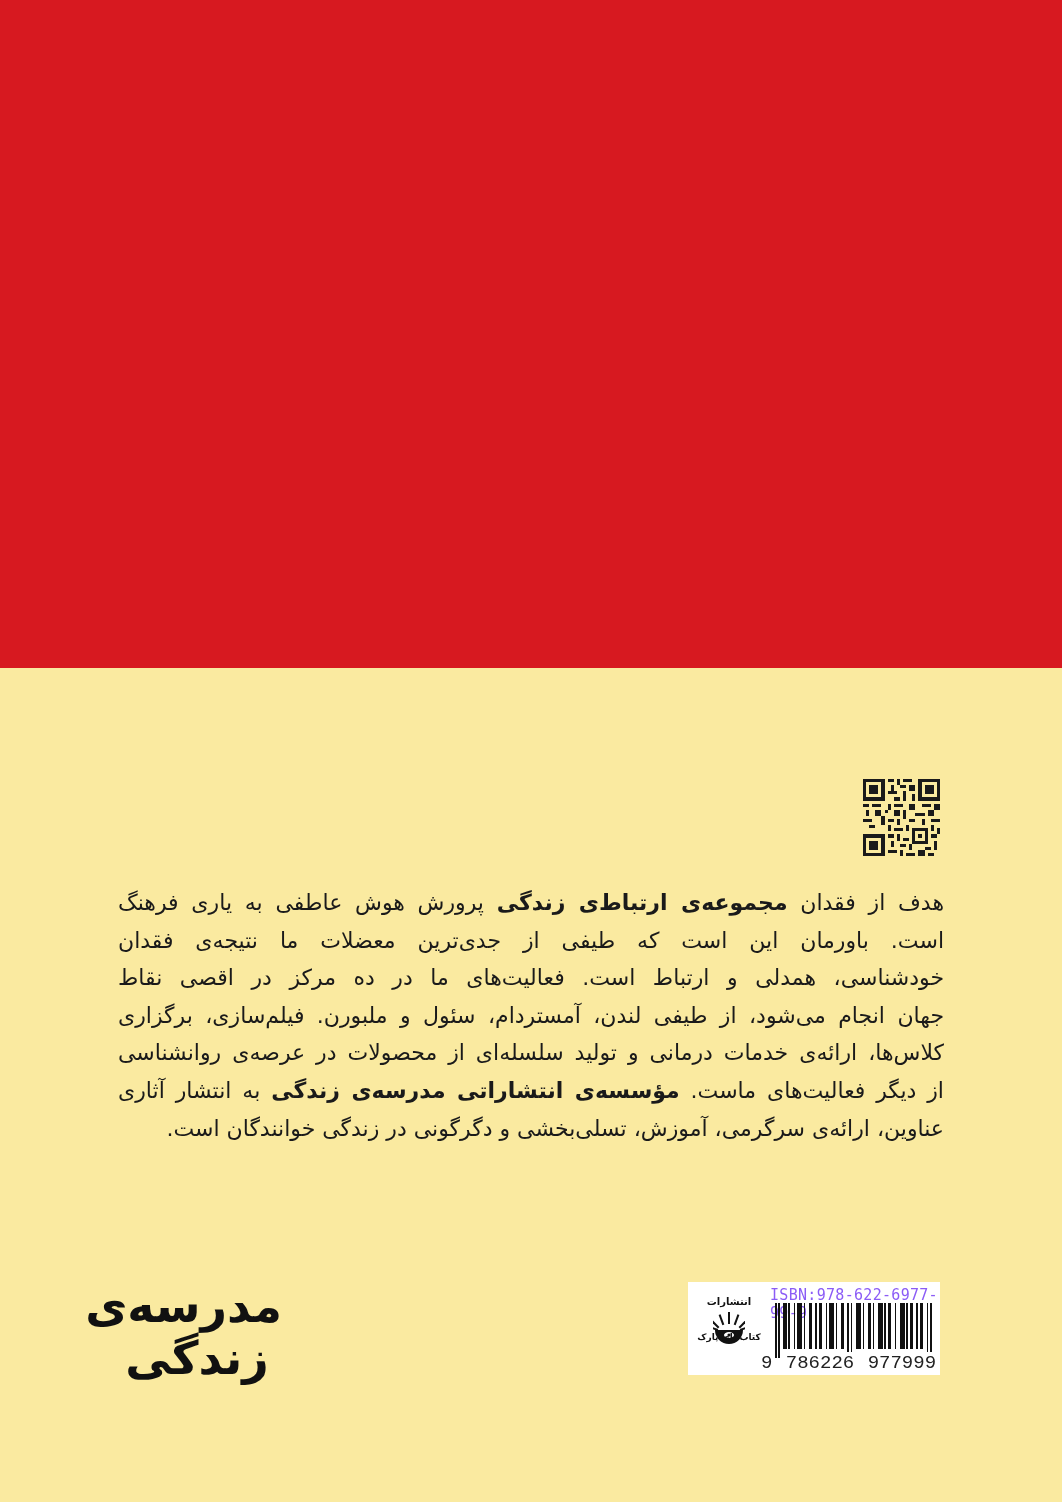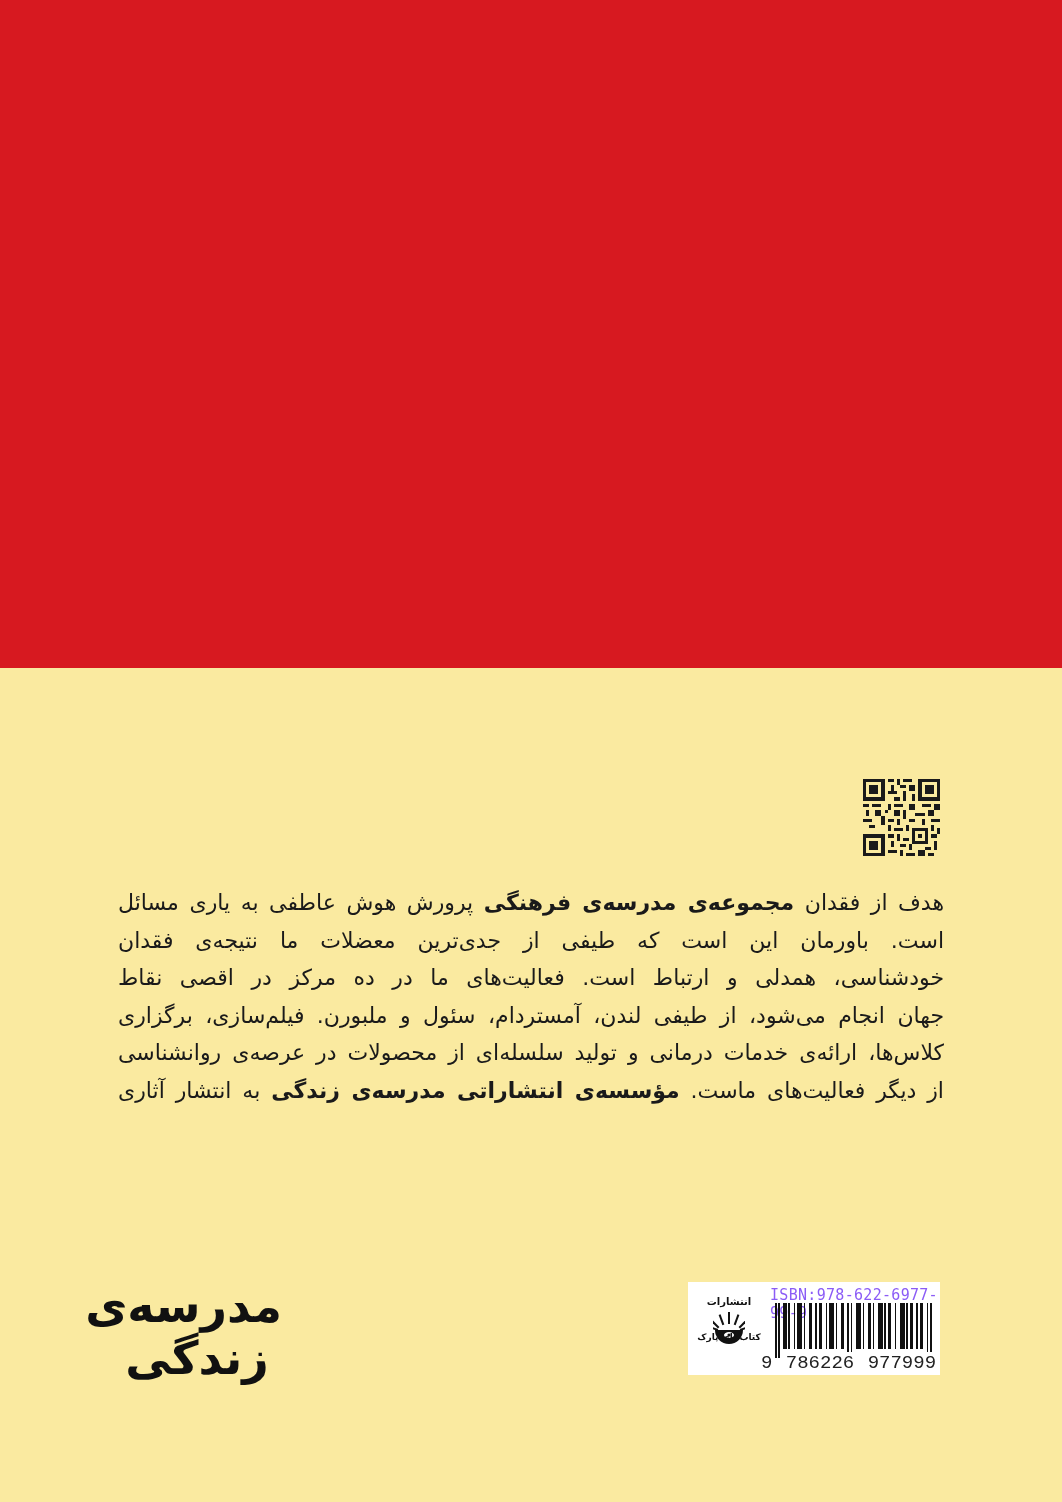--- a/index.html
+++ b/index.html
@@ -213,26 +213,27 @@
       <rect x="23" y="20" width="1" height="3"></rect>
     <rect x="8" y="23" width="3" height="1"></rect>
       <rect x="12" y="23" width="1" height="2"></rect>
       <rect x="14" y="24" width="3" height="1"></rect>
       <rect x="18" y="23" width="2" height="2"></rect>
       <rect x="21" y="24" width="2" height="1"></rect>
   </g>
 </svg>
 
 <div class="blurb">
-  <span class="line"><span>هدف از فقدان </span><b>مجموعه‌ی مدرسه‌ی فرهنگی</b><span> پرورش هوش عاطفی به یاری مسائل</span></span>
+  <span class="line"><span>هدف از فقدان </span><b>مجموعه‌ی ارتباط‌ی زندگی</b><span> پرورش هوش عاطفی به یاری فرهنگ</span></span>
   <span class="line">است. باورمان این است که طیفی از جدی‌ترین معضلات ما نتیجه‌ی فقدان</span>
   <span class="line">خودشناسی، همدلی و ارتباط است. فعالیت‌های ما در ده مرکز در اقصی نقاط</span>
   <span class="line">جهان انجام می‌شود، از طیفی لندن، آمستردام، سئول و ملبورن. فیلم‌سازی، برگزاری</span>
   <span class="line">کلاس‌ها، ارائه‌ی خدمات درمانی و تولید سلسله‌ای از محصولات در عرصه‌ی روانشناسی</span>
   <span class="line"><span>از دیگر فعالیت‌های ماست. </span><b>مؤسسه‌ی انتشاراتی مدرسه‌ی زندگی</b><span> به انتشار آثاری</span></span>
+  <span class="line last">عناوین، ارائه‌ی سرگرمی، آموزش، تسلی‌بخشی و دگرگونی در زندگی خوانندگان است.</span>
 </div>
 
 <div class="logo">
   <div>مدرسه‌ی</div>
   <div>زندگی</div>
 </div>
 
 <div class="isbn-box">
   <div class="publisher-logo">
     <div class="publisher-name-top">انتشارات</div>

